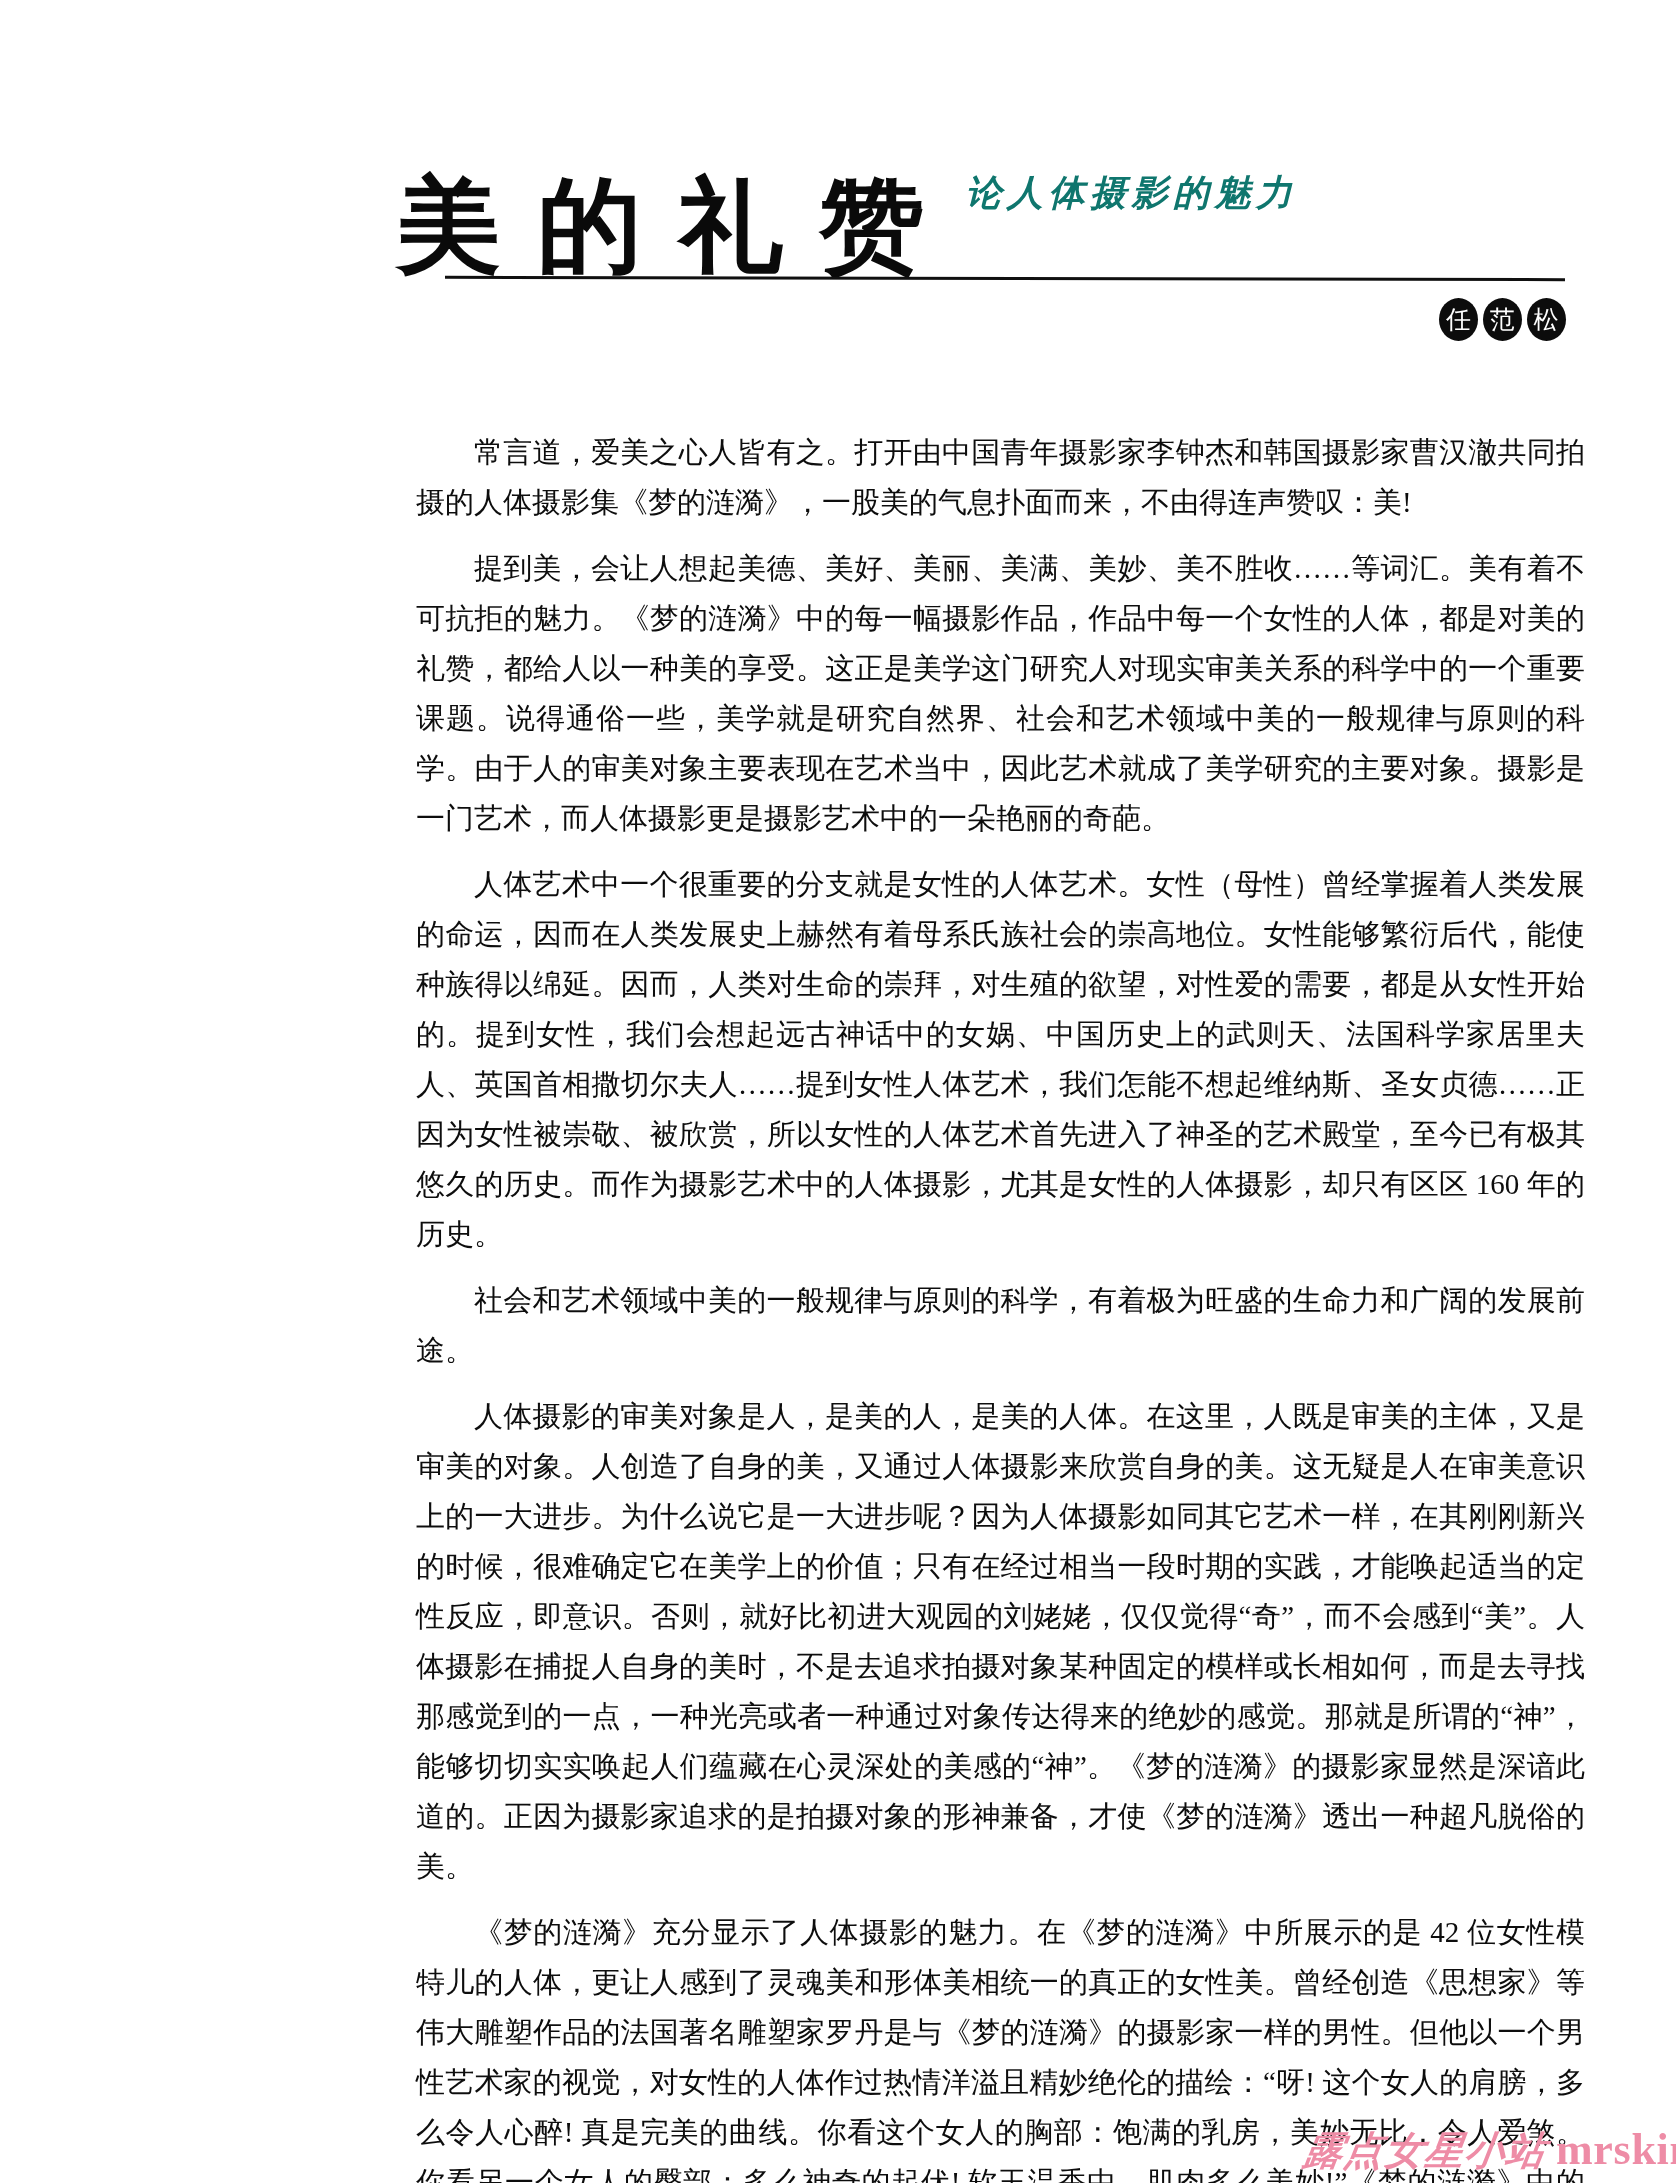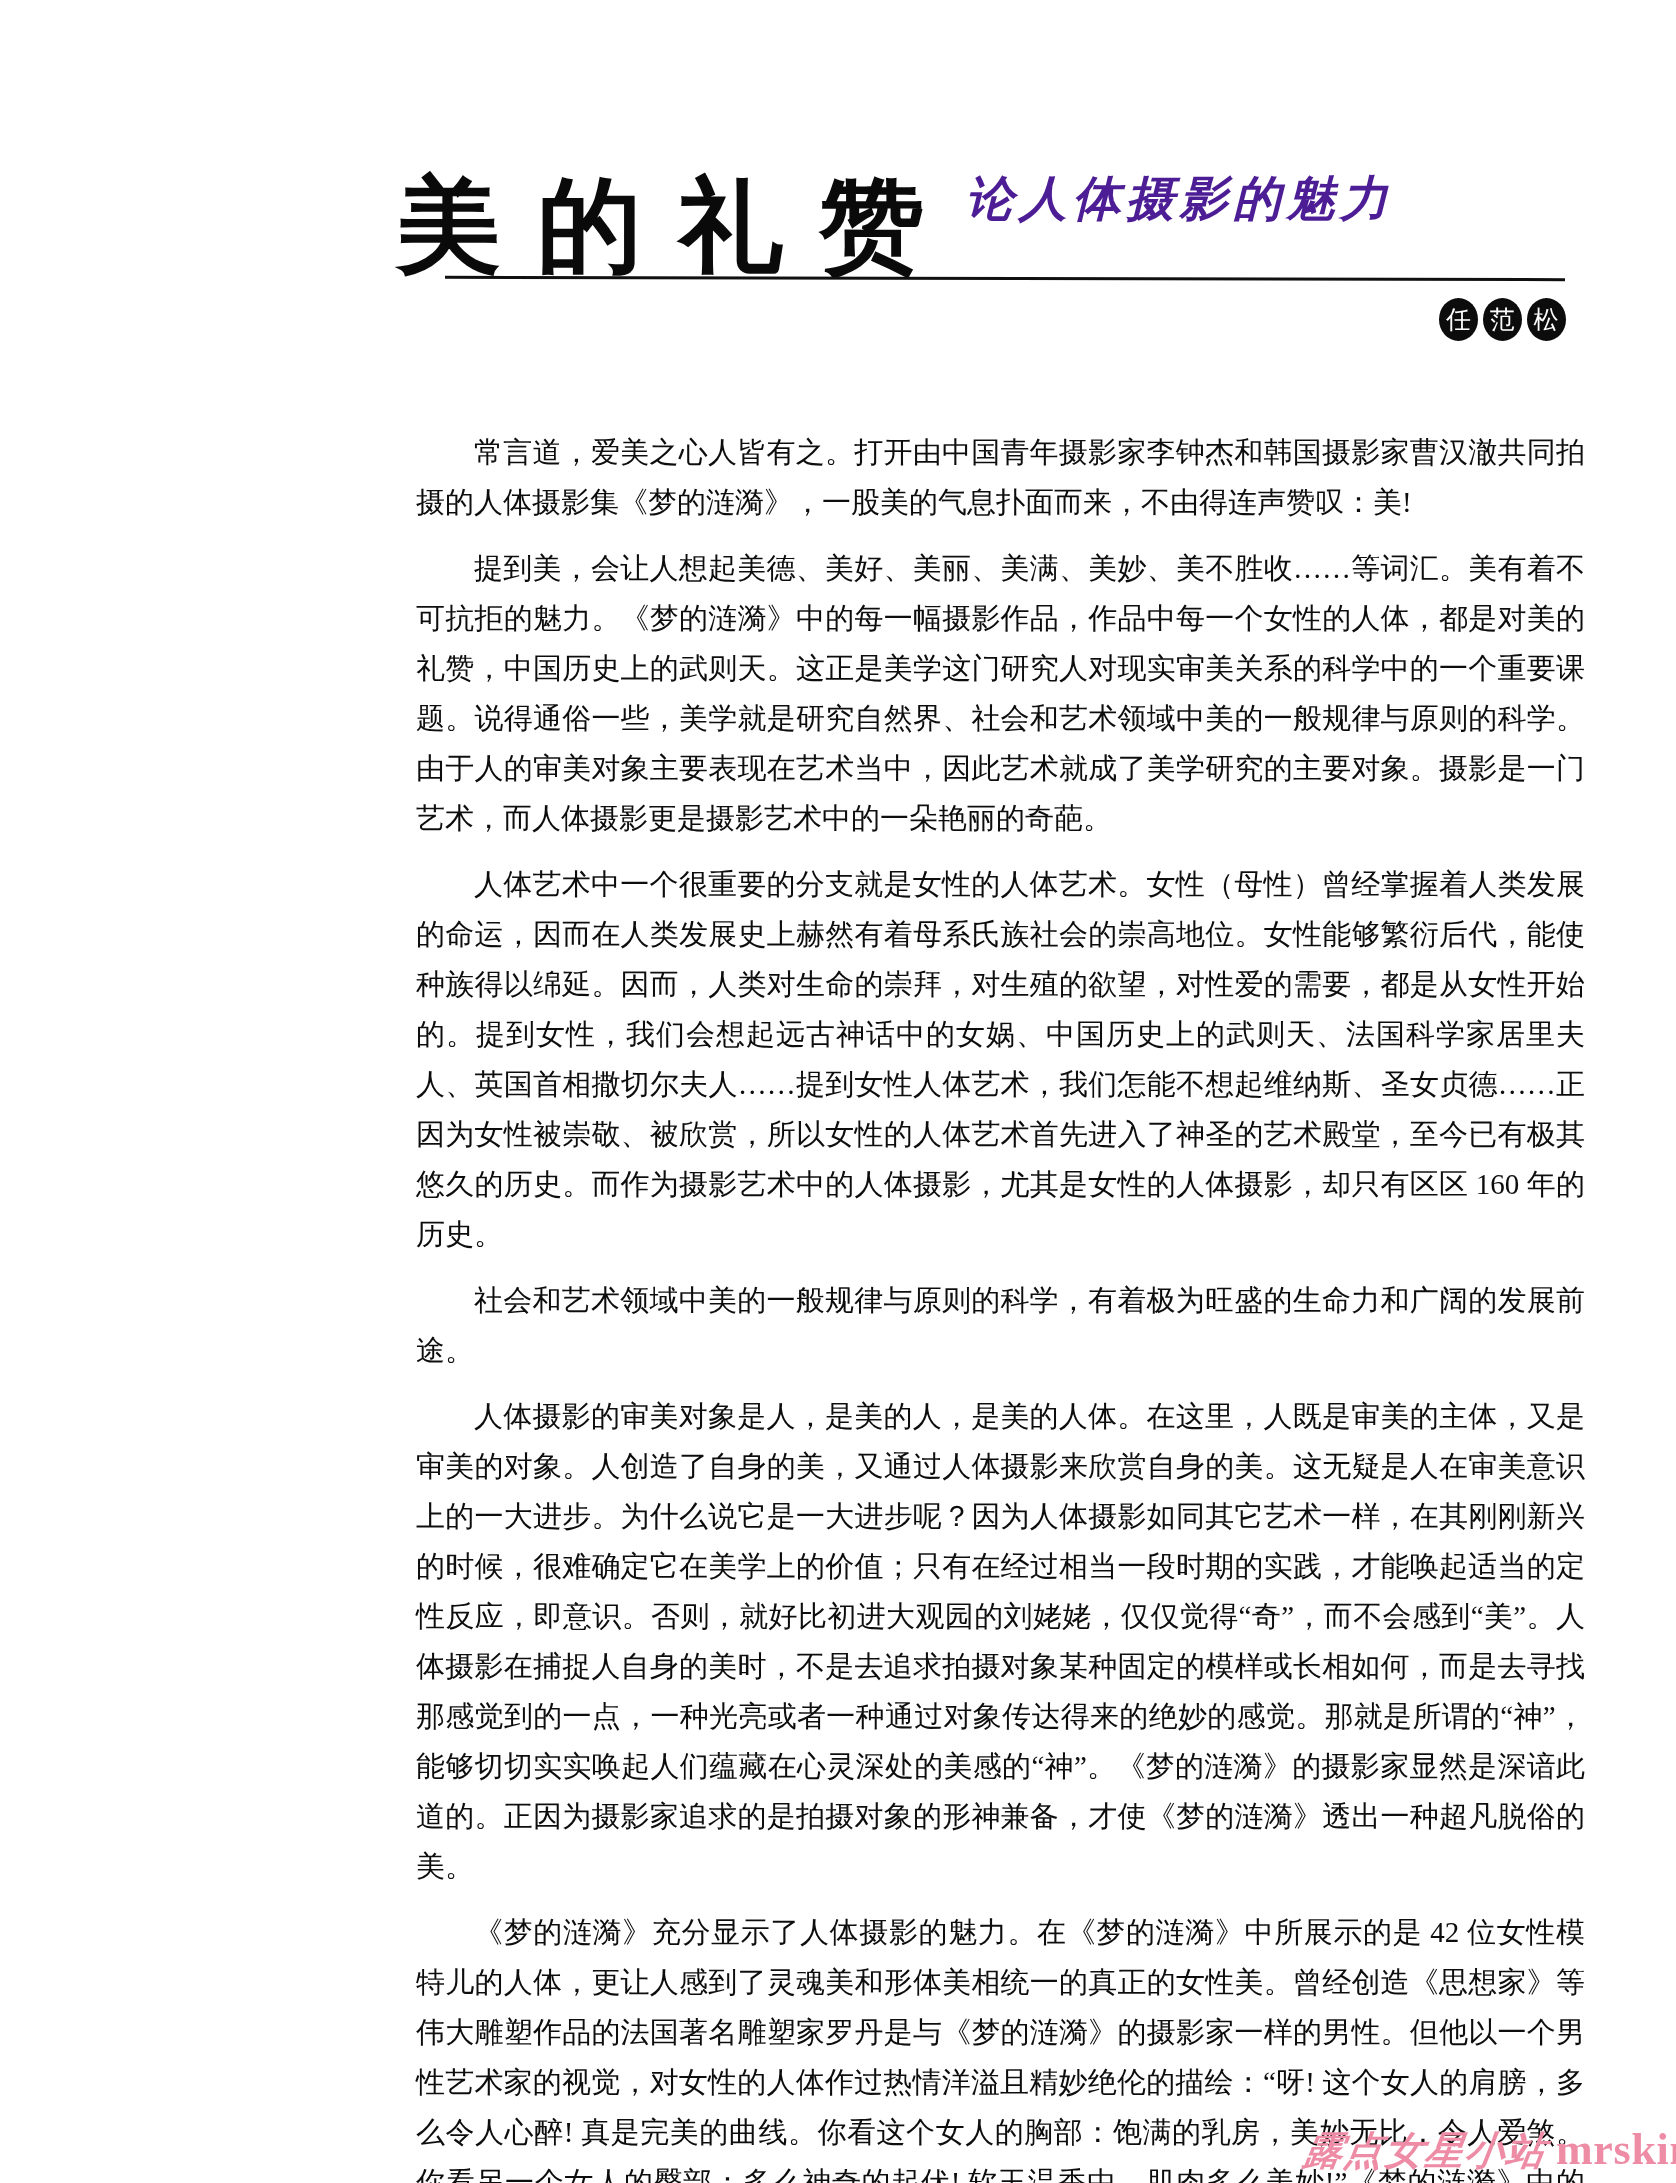--- a/index.html
+++ b/index.html
@@ -30,26 +30,26 @@
     font-weight: 900;
     font-size: 105px;
     line-height: 1;
     letter-spacing: 36px;
     color: #0a0a0a;
     transform: scaleY(0.98);
   }
   .subtitle {
     font-family: "DejaVu Serif", "Liberation Serif", serif;
     font-weight: 700;
-    font-size: 48px;
+    font-size: 36px;
     line-height: 1;
     letter-spacing: 5.5px;
     margin-left: 5.5px;
     padding-bottom: 12px;
-    color: #4c1d95;
+    color: #0f766e;
     font-style: italic;
   }
   .title-rule {
     position: absolute;
     left: 445px;
     top: 277px;
     width: 1120px;
     height: 3.4px;
     background: #101010;
     transform: rotate(0.12deg);
@@ -132,21 +132,21 @@
   <div class="title-rule"></div>
 
   <div class="author">
     <span class="seal">任</span>
     <span class="seal">范</span>
     <span class="seal">松</span>
   </div>
 
   <div class="body-text">
     <p>常言道，爱美之心人皆有之。打开由中国青年摄影家李钟杰和韩国摄影家曹汉澈共同拍摄的人体摄影集《梦的涟漪》，一股美的气息扑面而来，不由得连声赞叹：美!</p>
-    <p>提到美，会让人想起美德、美好、美丽、美满、美妙、美不胜收……等词汇。美有着不可抗拒的魅力。《梦的涟漪》中的每一幅摄影作品，作品中每一个女性的人体，都是对美的礼赞，中国历史上的武则天。这正是美学这门研究人对现实审美关系的科学中的一个重要课题。说得通俗一些，美学就是研究自然界、社会和艺术领域中美的一般规律与原则的科学。由于人的审美对象主要表现在艺术当中，因此艺术就成了美学研究的主要对象。摄影是一门艺术，而人体摄影更是摄影艺术中的一朵艳丽的奇葩。</p>
+    <p>提到美，会让人想起美德、美好、美丽、美满、美妙、美不胜收……等词汇。美有着不可抗拒的魅力。《梦的涟漪》中的每一幅摄影作品，作品中每一个女性的人体，都是对美的礼赞，都给人以一种美的享受。这正是美学这门研究人对现实审美关系的科学中的一个重要课题。说得通俗一些，美学就是研究自然界、社会和艺术领域中美的一般规律与原则的科学。由于人的审美对象主要表现在艺术当中，因此艺术就成了美学研究的主要对象。摄影是一门艺术，而人体摄影更是摄影艺术中的一朵艳丽的奇葩。</p>
     <p>人体艺术中一个很重要的分支就是女性的人体艺术。女性（母性）曾经掌握着人类发展的命运，因而在人类发展史上赫然有着母系氏族社会的崇高地位。女性能够繁衍后代，能使种族得以绵延。因而，人类对生命的崇拜，对生殖的欲望，对性爱的需要，都是从女性开始的。提到女性，我们会想起远古神话中的女娲、中国历史上的武则天、法国科学家居里夫人、英国首相撒切尔夫人……提到女性人体艺术，我们怎能不想起维纳斯、圣女贞德……正因为女性被崇敬、被欣赏，所以女性的人体艺术首先进入了神圣的艺术殿堂，至今已有极其悠久的历史。而作为摄影艺术中的人体摄影，尤其是女性的人体摄影，却只有区区 160 年的历史。</p>
     <p>社会和艺术领域中美的一般规律与原则的科学，有着极为旺盛的生命力和广阔的发展前途。</p>
     <p>人体摄影的审美对象是人，是美的人，是美的人体。在这里，人既是审美的主体，又是审美的对象。人创造了自身的美，又通过人体摄影来欣赏自身的美。这无疑是人在审美意识上的一大进步。为什么说它是一大进步呢？因为人体摄影如同其它艺术一样，在其刚刚新兴的时候，很难确定它在美学上的价值；只有在经过相当一段时期的实践，才能唤起适当的定性反应，即意识。否则，就好比初进大观园的刘姥姥，仅仅觉得“奇”，而不会感到“美”。人体摄影在捕捉人自身的美时，不是去追求拍摄对象某种固定的模样或长相如何，而是去寻找那感觉到的一点，一种光亮或者一种通过对象传达得来的绝妙的感觉。那就是所谓的“神”，能够切切实实唤起人们蕴藏在心灵深处的美感的“神”。《梦的涟漪》的摄影家显然是深谙此道的。正因为摄影家追求的是拍摄对象的形神兼备，才使《梦的涟漪》透出一种超凡脱俗的美。</p>
     <p>《梦的涟漪》充分显示了人体摄影的魅力。在《梦的涟漪》中所展示的是 42 位女性模特儿的人体，更让人感到了灵魂美和形体美相统一的真正的女性美。曾经创造《思想家》等伟大雕塑作品的法国著名雕塑家罗丹是与《梦的涟漪》的摄影家一样的男性。但他以一个男性艺术家的视觉，对女性的人体作过热情洋溢且精妙绝伦的描绘：“呀! 这个女人的肩膀，多么令人心醉! 真是完美的曲线。你看这个女人的胸部：饱满的乳房，美妙无比，令人爱煞。你看另一个女人的臀部：多么神奇的起伏! 软玉温香中，肌肉多么美妙!”《梦的涟漪》中的每一幅作品，或者说摄影家的眼光，都</p>
   </div>
 
   <div class="watermark" style="color: rgb(238, 140, 166);">
     <span class="wm-cn">露点女星小站</span>
     <span class="wm-url">mrskinlove.com</span>
   </div>

